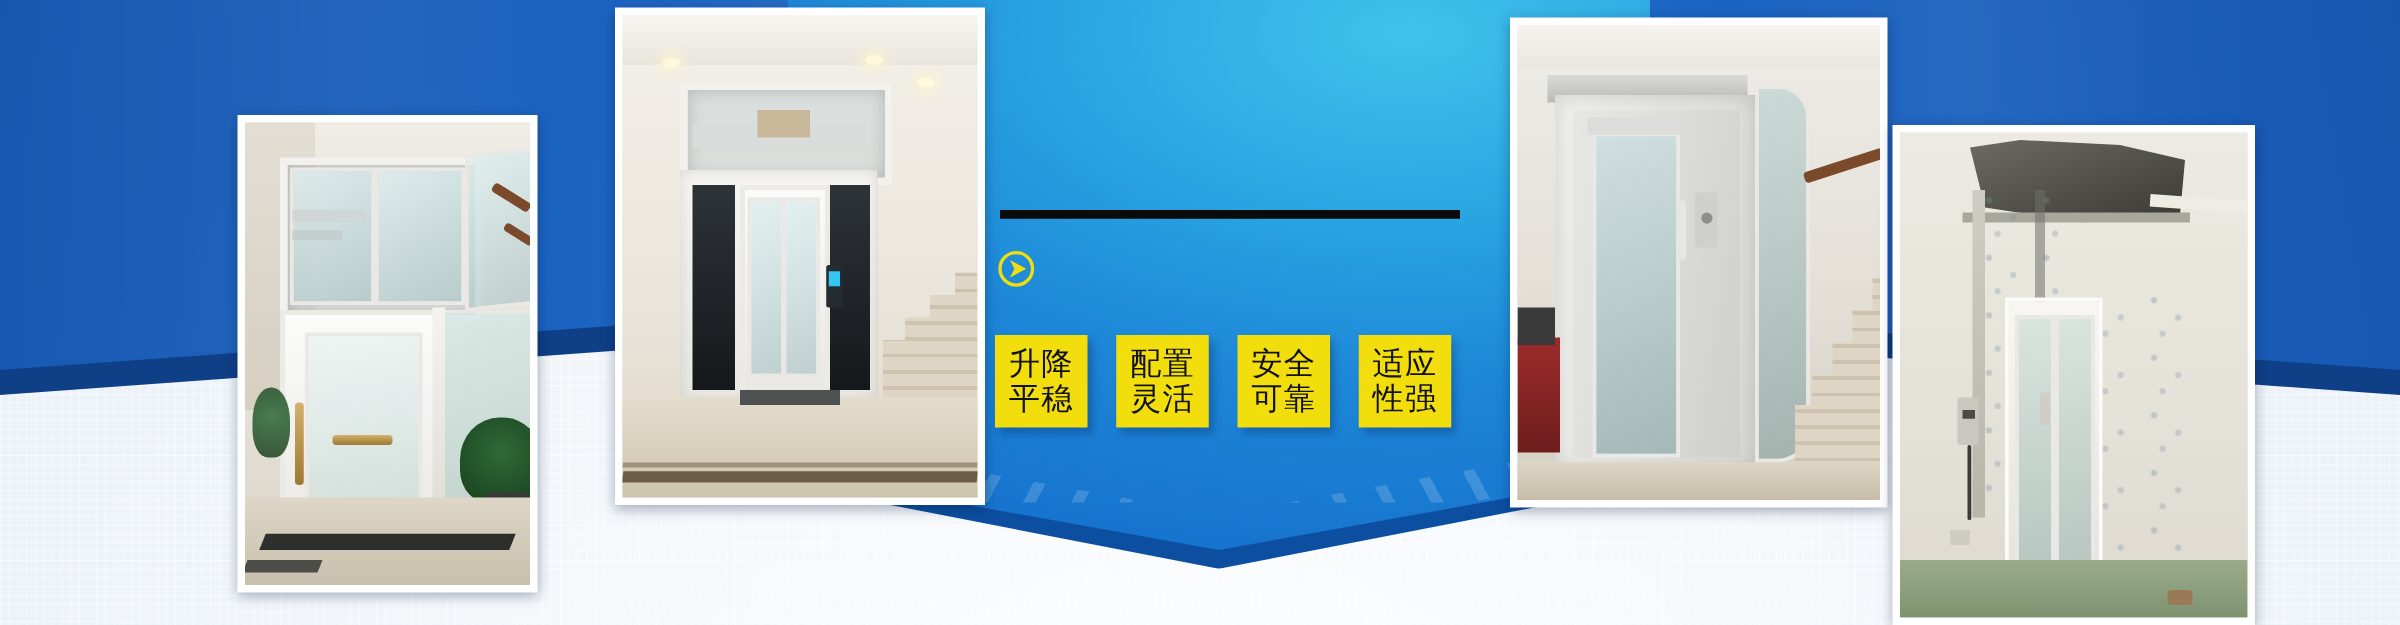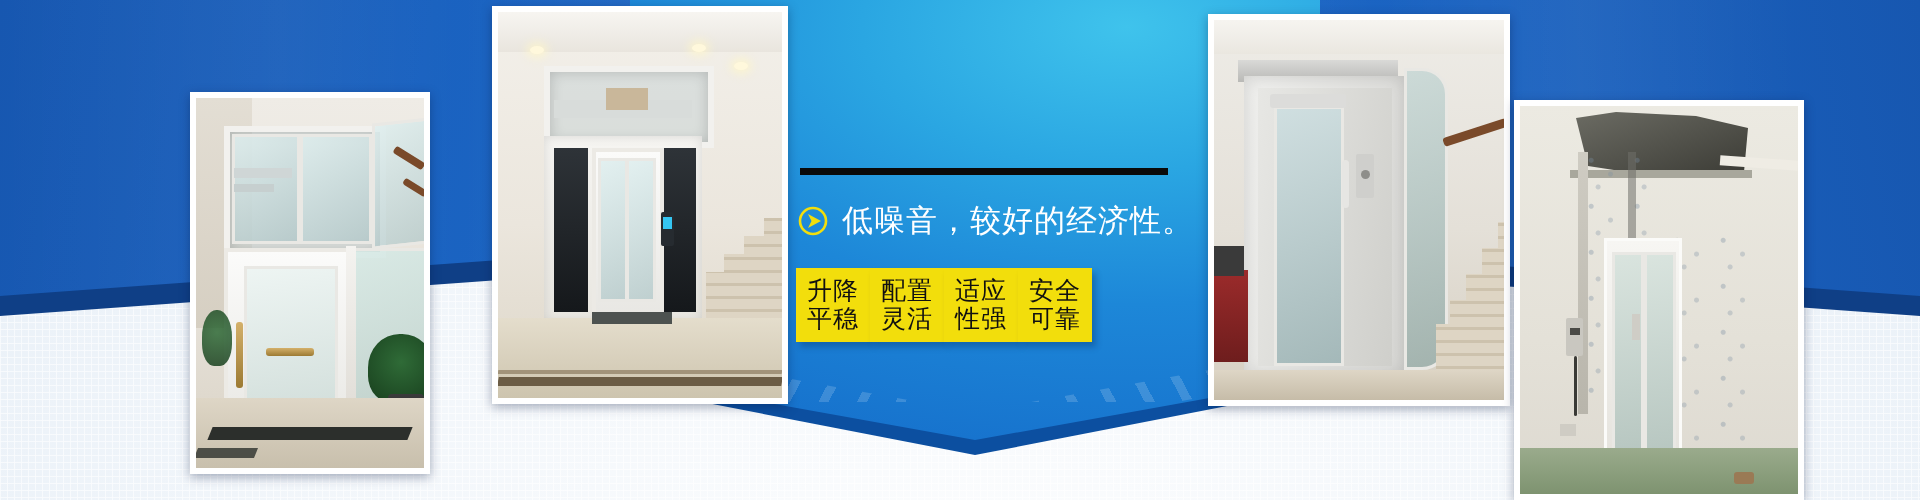--- a/index.html
+++ b/index.html
@@ -96,21 +96,21 @@
   }
   .subline{
     position:absolute;left:138px;top:200px;display:flex;align-items:center;gap:14px;
   }
   .arrow-icon{width:30px;height:30px;flex:0 0 30px;display:block;}
   .subtext{
     font-size:31px;color:#ffffff;letter-spacing:1px;white-space:nowrap;
     font-family:"DejaVu Sans","Liberation Sans",sans-serif;
   }
 
-  .badges{position:absolute;left:136px;top:268px;display:flex;gap:0;}
+  .badges{position:absolute;left:136px;top:268px;display:flex;gap:23px;}
   .badge{
     width:74px;height:74px;background:#f2de0c;
     box-shadow:4px 5px 6px rgba(0,40,90,.30);
     display:flex;flex-direction:column;align-items:center;justify-content:center;
     color:#111111;font-size:25px;line-height:1.12;font-weight:500;letter-spacing:1px;
     font-family:"DejaVu Sans","Liberation Sans",sans-serif;
   }
 
   
   .photo{
@@ -311,37 +311,36 @@
   <div class="copy">
 
 
     <div class="divider"></div>
 
     <div class="subline">
       <svg class="arrow-icon" viewBox="0 0 30 30">
         <circle cx="15" cy="15" r="13" fill="none" stroke="#f2de0c" stroke-width="2.6"></circle>
         <path d="M10 8 L23 15 L10 22 L13.5 15 Z" fill="#f2de0c"></path>
       </svg>
-      <span class="subtext">低噪音，较好的经济性。</span>
     </div>
 
     <div class="badges">
       <div class="badge">
         <span>升降</span>
         <span>平稳</span>
       </div>
       <div class="badge">
         <span>配置</span>
         <span>灵活</span>
       </div>
       <div class="badge">
+        <span>安全</span>
+        <span>可靠</span>
+      </div>
+      <div class="badge">
         <span>适应</span>
         <span>性强</span>
       </div>
-      <div class="badge">
-        <span>安全</span>
-        <span>可靠</span>
-      </div>
     </div>
 
   </div>
 
 </div>
 
 </body></html>

